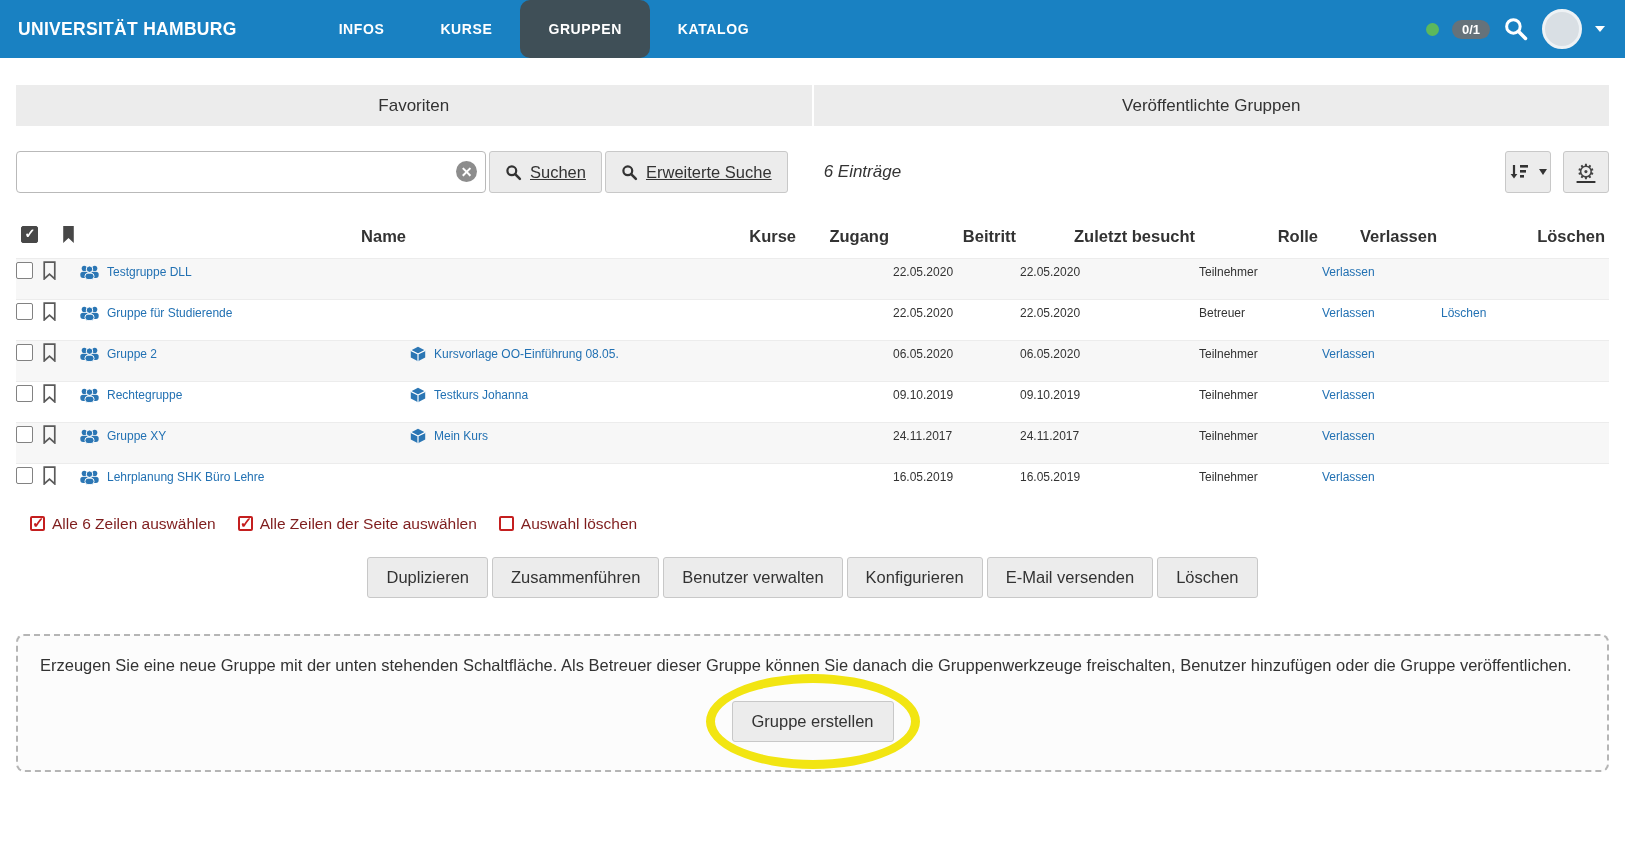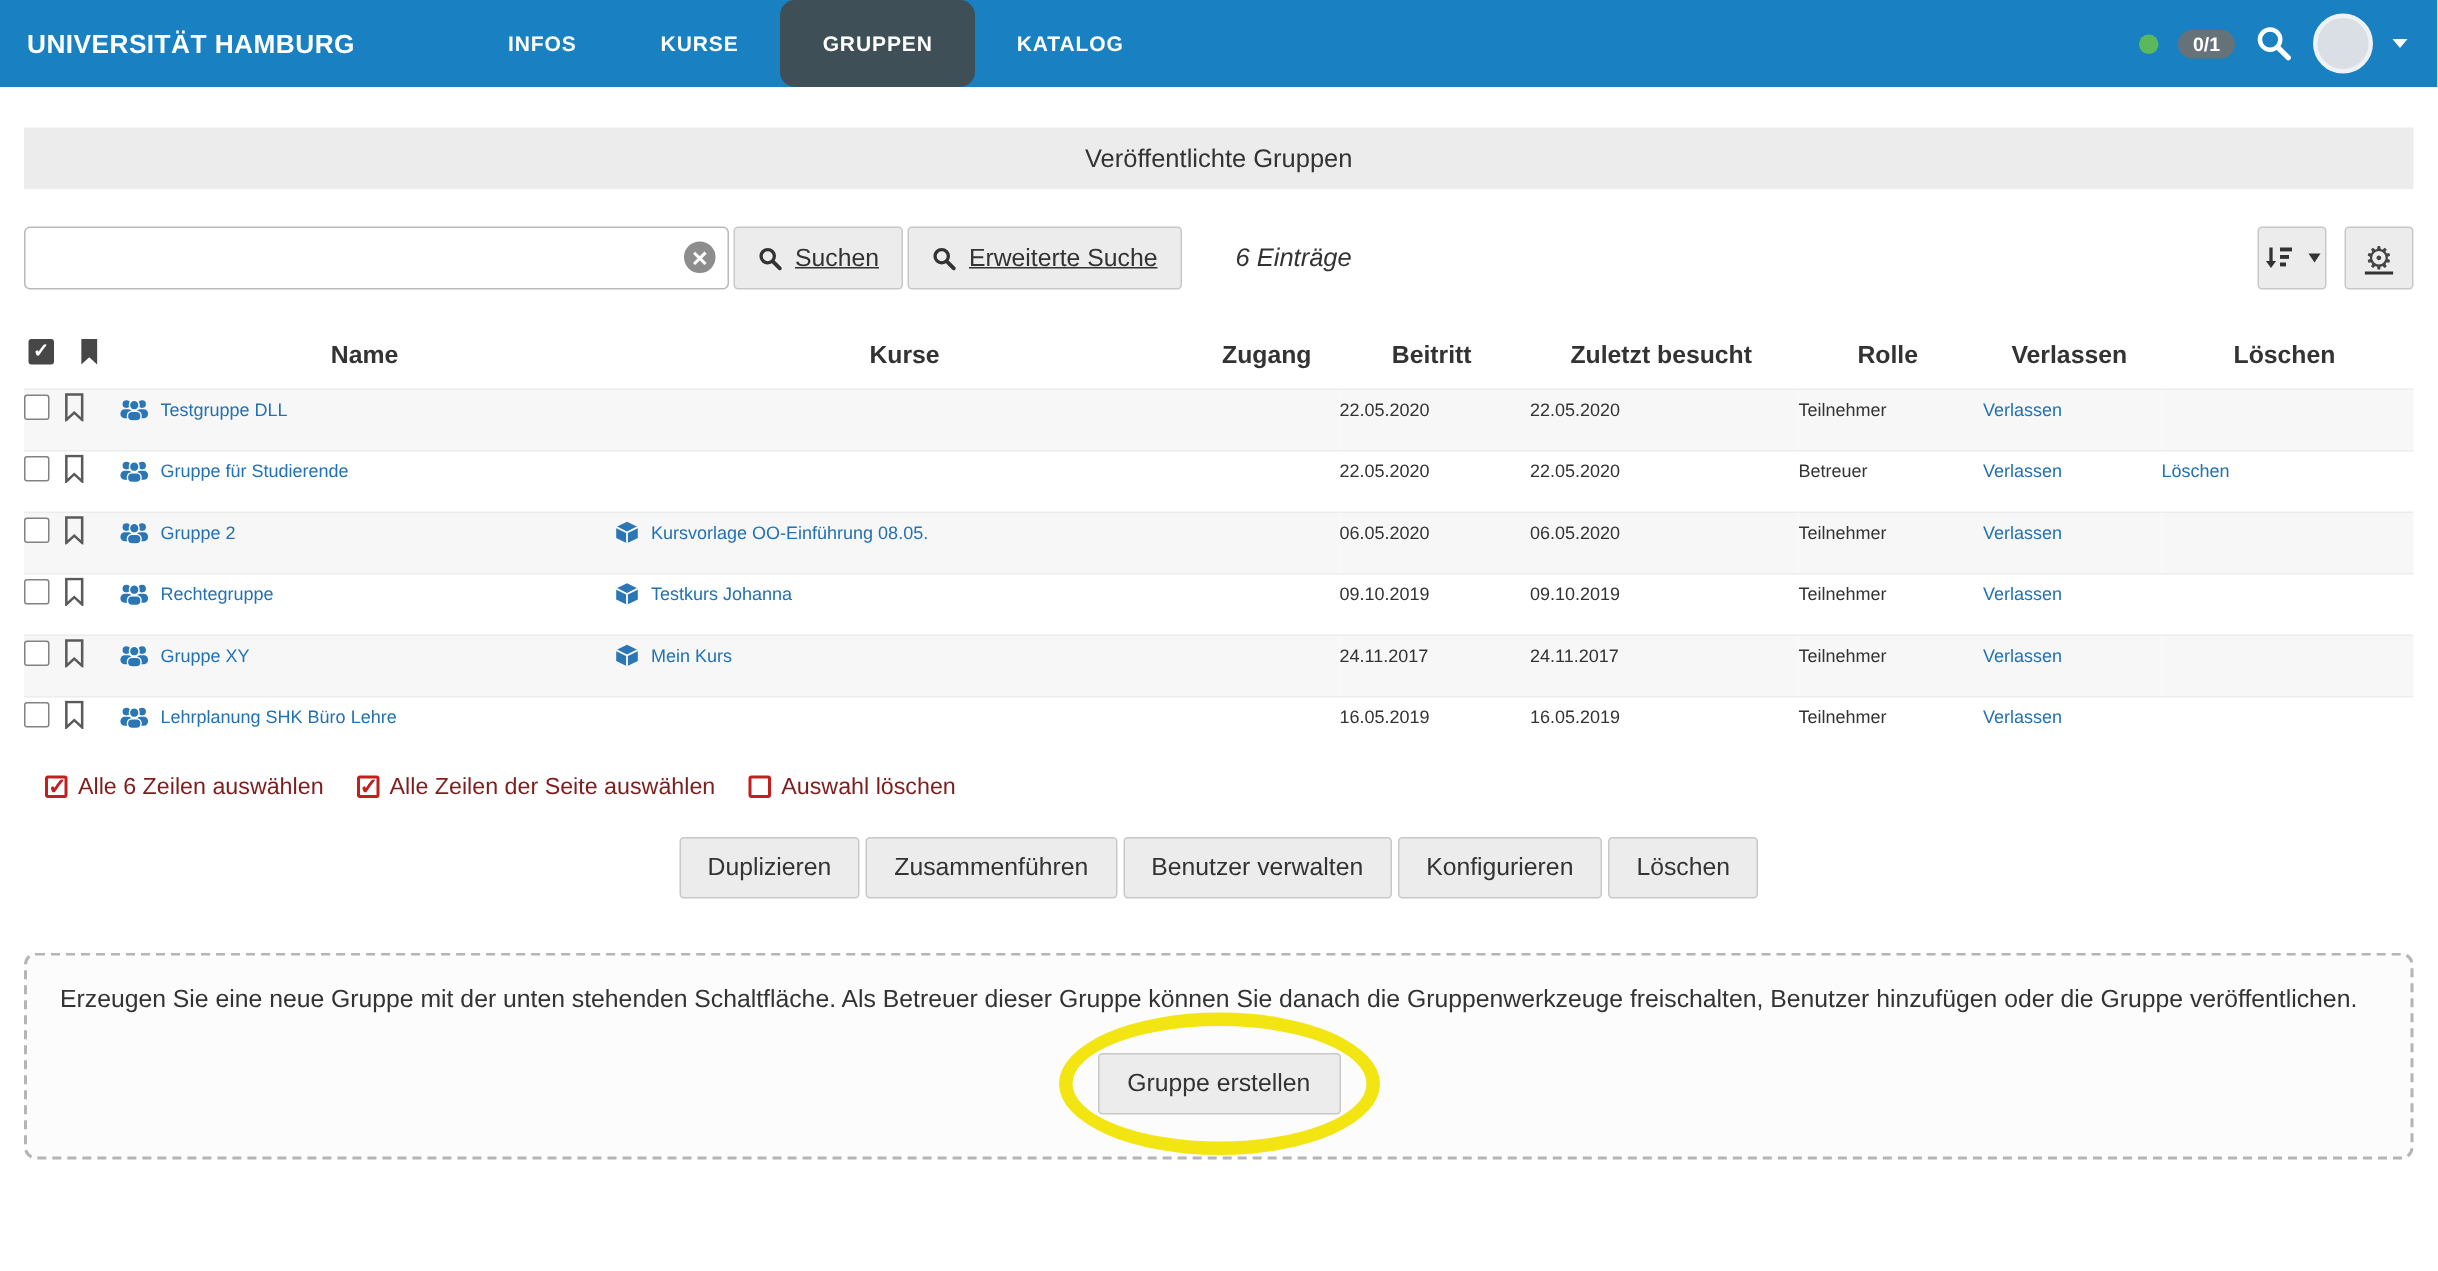--- a/index.html
+++ b/index.html
@@ -48,21 +48,21 @@
   .gear-glyph { font-size:21px; color:#444; font-family:"DejaVu Sans", sans-serif; line-height:1; }
   .caret-dark { width:0; height:0; border-left:4.5px solid transparent; border-right:4.5px solid transparent;
     border-top:6px solid #333; margin-left:2px; }
 
   
   .table-wrap { margin:26px 16px 0; }
   table { width:100%; border-collapse:collapse; table-layout:fixed; }
   col.c-check{width:26px} col.c-flag{width:38px} col.c-name{width:330px} col.c-kurse{width:390px}
   col.c-zugang{width:93px} col.c-beitritt{width:127px} col.c-zuletzt{width:179px}
   col.c-rolle{width:123px} col.c-verl{width:119px} col.c-loesch{width:168px}
-  th { text-align:center; font-size:16.5px; font-weight:bold; color:#333; padding:6px 4px 10px 0;
+  th { text-align:right; font-size:16.5px; font-weight:bold; color:#333; padding:6px 4px 10px 0;
     white-space:nowrap; }
   tbody tr { height:41px; border-top:1px solid #ececec; }
   tbody tr:nth-child(odd) { background:#f7f7f7; }
   td { font-size:12px; color:#333; padding:0 4px 14px 0; white-space:nowrap; overflow:hidden; }
   .cell-flex { display:flex; align-items:center; gap:8px; }
   a.blue-link { color:#2271b3; text-decoration:none; cursor:pointer; }
   .checkbox { width:17px; height:17px; border:1.5px solid #828282; border-radius:2px;
     background:#fff; display:inline-block; cursor:pointer; }
   .checkbox.dark { background:#474747; border-color:#474747; position:relative; }
   .checkbox.dark::after { content:"✓"; color:#fff; position:absolute; left:2.5px; top:-1px;
@@ -107,20 +107,21 @@
         <circle cx="8" cy="8" r="5.2" fill="none" stroke="#fff" stroke-width="2.3"></circle>
         <line x1="12" y1="12" x2="17.3" y2="17.3" stroke="#fff" stroke-width="2.7" stroke-linecap="round"></line>
       </svg>
     </span>
     <span class="avatar"></span>
     <span class="caret"></span>
   </div>
 </div>
 
 <div class="segments">
+  <div class="segment">Favoriten</div>
   <div class="segment">Veröffentlichte Gruppen</div>
 </div>
 
 <div class="search-row">
   <div class="search-box">
     <input type="text" placeholder="" style="">
     <span class="clear-icon">✕</span>
   </div>
   <button class="btn">
     <svg width="17" height="17" viewBox="0 0 20 20">
@@ -436,20 +437,21 @@
 <div class="actions">
 
     <button class="btn">Duplizieren</button>
 
     <button class="btn">Zusammenführen</button>
 
     <button class="btn">Benutzer verwalten</button>
 
     <button class="btn">Konfigurieren</button>
 
+    <button class="btn">E-Mail versenden</button>
 
     <button class="btn">Löschen</button>
 
 </div>
 
 <div class="create-panel">
   <div class="create-desc">Erzeugen Sie eine neue Gruppe mit der unten stehenden Schaltfläche. Als Betreuer dieser Gruppe können Sie danach die Gruppenwerkzeuge freischalten, Benutzer hinzufügen oder die Gruppe veröffentlichen.</div>
   <div class="create-center">
     <span class="highlight-wrap">
       <span class="yellow-ellipse"></span>

